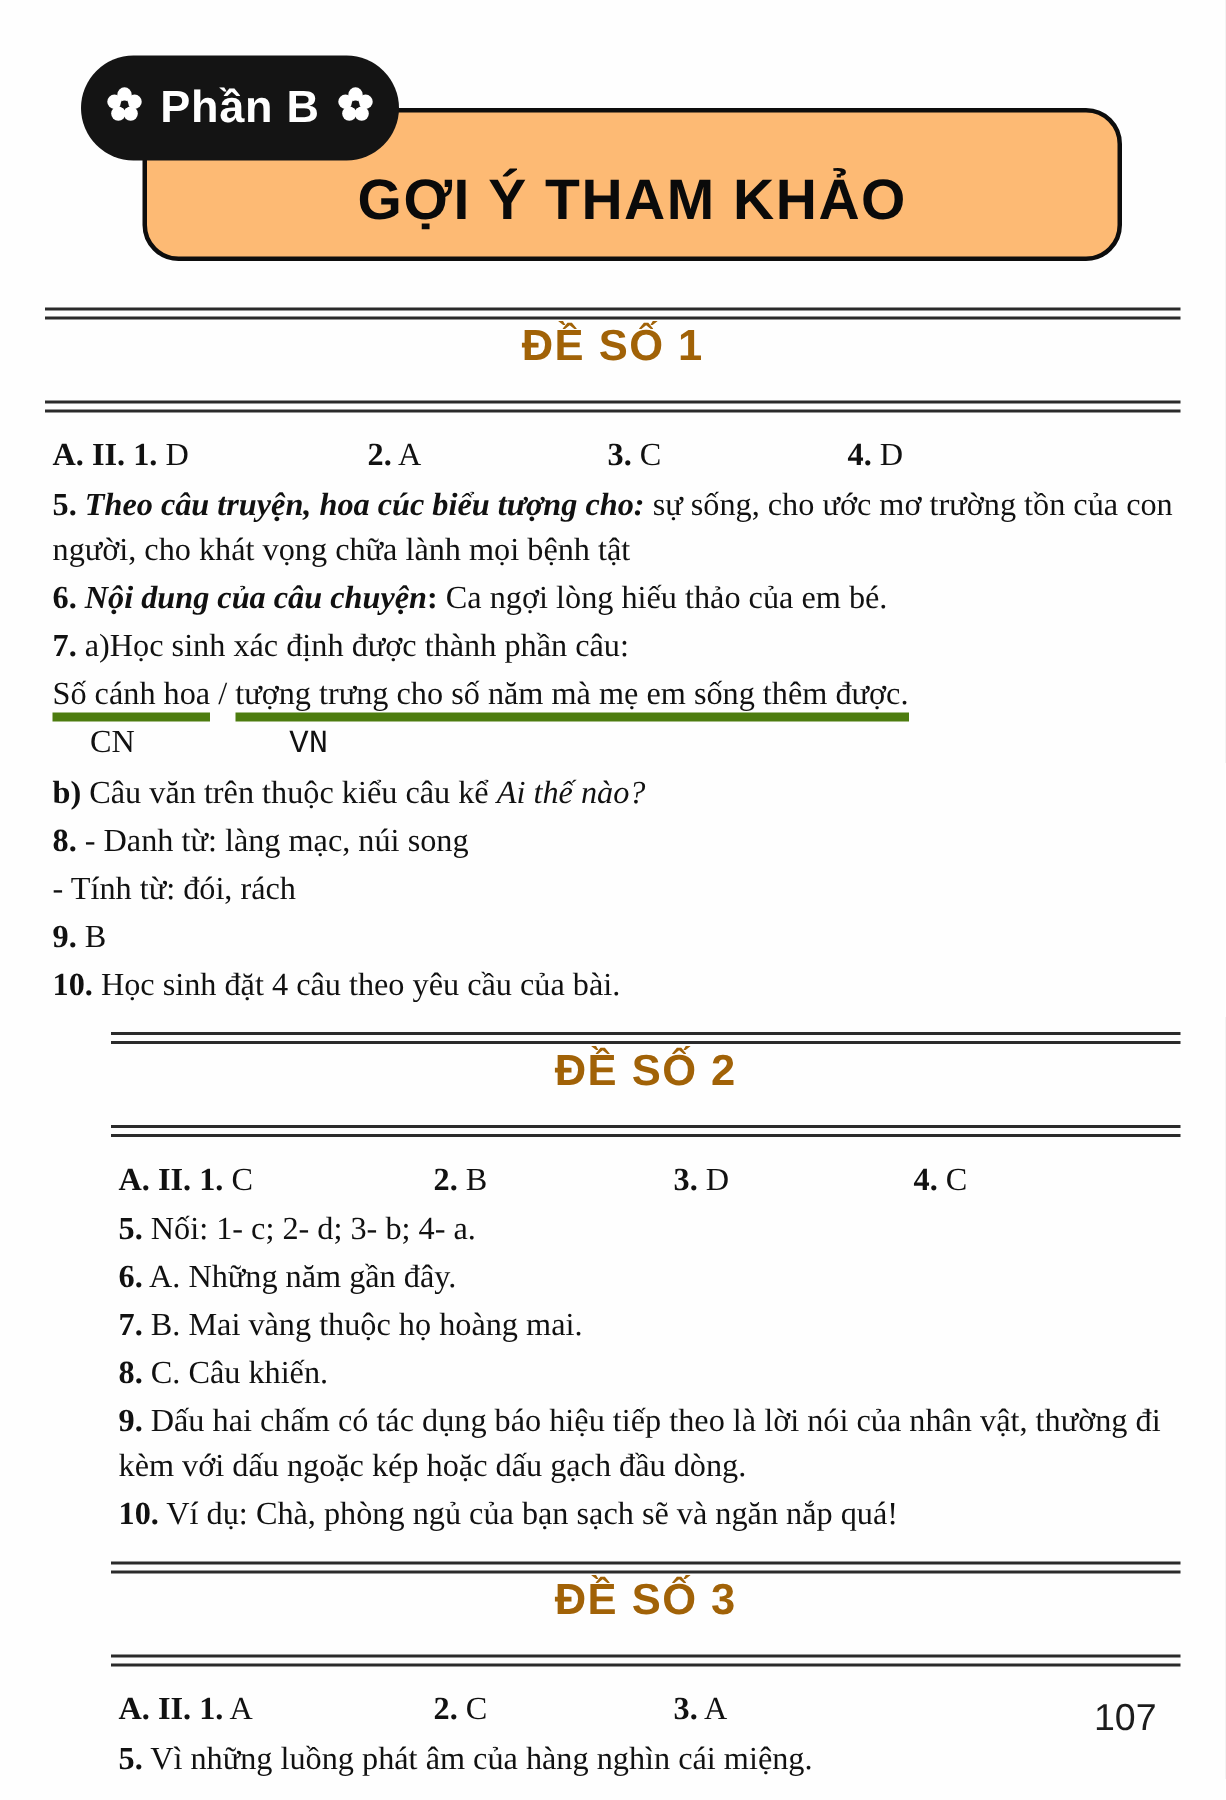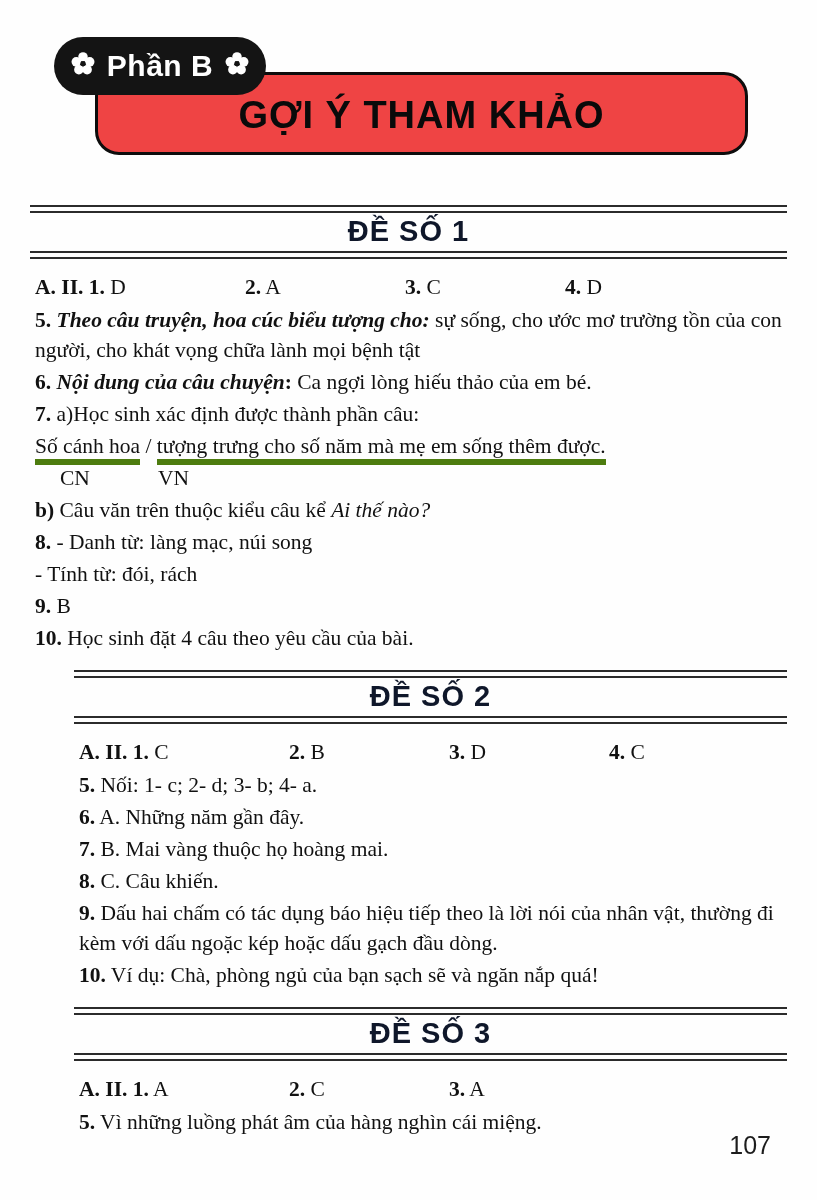--- a/index.html
+++ b/index.html
@@ -3,67 +3,67 @@
 <meta charset="utf-8">
 <style>
   html,body{margin:0;padding:0;background:#e9e9e9;}
   .sheet{
     position:relative;width:817px;height:1200px;margin:0 auto;
     background:#fefefe;color:#111;overflow:hidden;
     font-family:"Liberation Serif", serif;
   }
   
   .badge{
-    position:absolute;left:54px;top:37px;width:212px;height:58px;
+    position:absolute;left:54px;top:37px;width:212px;height:70px;
     background:#141414;border-radius:36px;z-index:3;
     display:flex;align-items:center;justify-content:center;gap:11px;
   }
   .badge-label{
     color:#ffffff;font-family:"Liberation Sans", sans-serif;
     font-weight:800;font-size:30px;letter-spacing:0.5px;
   }
   .flower{display:block;}
   
   .title-box{
-    position:absolute;left:95px;top:72px;width:653px;height:83px;
+    position:absolute;left:95px;top:72px;width:653px;height:102px;
     border:3px solid #0d0d0d;border-radius:24px;box-sizing:border-box;
     display:flex;align-items:flex-end;justify-content:center;
-    padding-bottom:15px;background:#ef4444;z-index:2;
+    padding-bottom:15px;background:#fdba74;z-index:2;
   }
   .title-box-title{
     font-family:"Liberation Sans", sans-serif;font-weight:800;
     font-size:38px;letter-spacing:1px;color:#0a0a0a;white-space:nowrap;
   }
   
   .content{
     position:absolute;left:0;top:205px;width:100%;
     padding:0 30px;box-sizing:border-box;
   }
   .exam-section{margin-top:0;}
   .exam-section + .exam-section{margin-top:17px;margin-left:44px;}
   .rule{height:4px;border-top:2px solid #2b2b2b;border-bottom:2px solid #2b2b2b;}
   .section-title{
     text-align:center;font-family:"Liberation Sans", sans-serif;
-    font-weight:800;font-size:29px;letter-spacing:1px;color:#0f172a;
-    padding:2px 0 3px;
+    font-weight:800;font-size:29px;letter-spacing:1px;color:#a16207;
+    padding:2px 0 19px;
   }
   .answers-row{
     display:grid;grid-template-columns:210px 160px 160px 1fr;
     font-size:21.5px;line-height:30px;margin:13px 0 3px;padding-left:5px;
   }
   .para{
     font-size:21.5px;line-height:30px;margin:2px 0;padding-left:5px;
   }
   .rb{font-weight:bold;}
   .rbi{font-weight:bold;font-style:italic;}
   .ri{font-style:italic;}
   .ru{border-bottom:6px solid #4d7c0f;padding-bottom:1px;}
   .cnvn{font-size:21.5px;line-height:30px;padding-left:5px;margin:2px 0;}
   .cnvn .cn{display:inline-block;margin-left:25px;}
-  .cnvn .vn{display:inline-block;margin-left:68px;}
+  .cnvn .vn{display:inline-block;margin-left:103px;font-family:Liberation Mono, monospace;}
   
   .page-number{
     position:absolute;right:46px;bottom:40px;
     font-family:"Liberation Sans", sans-serif;font-size:25px;color:#1c1c1c;
   }
 </style>
 </head>
 <body>
 
 <div class="sheet">

